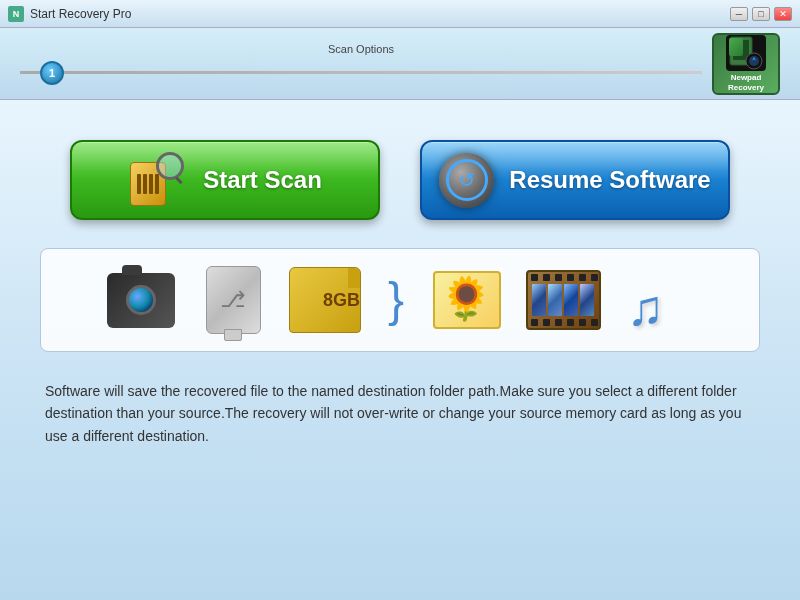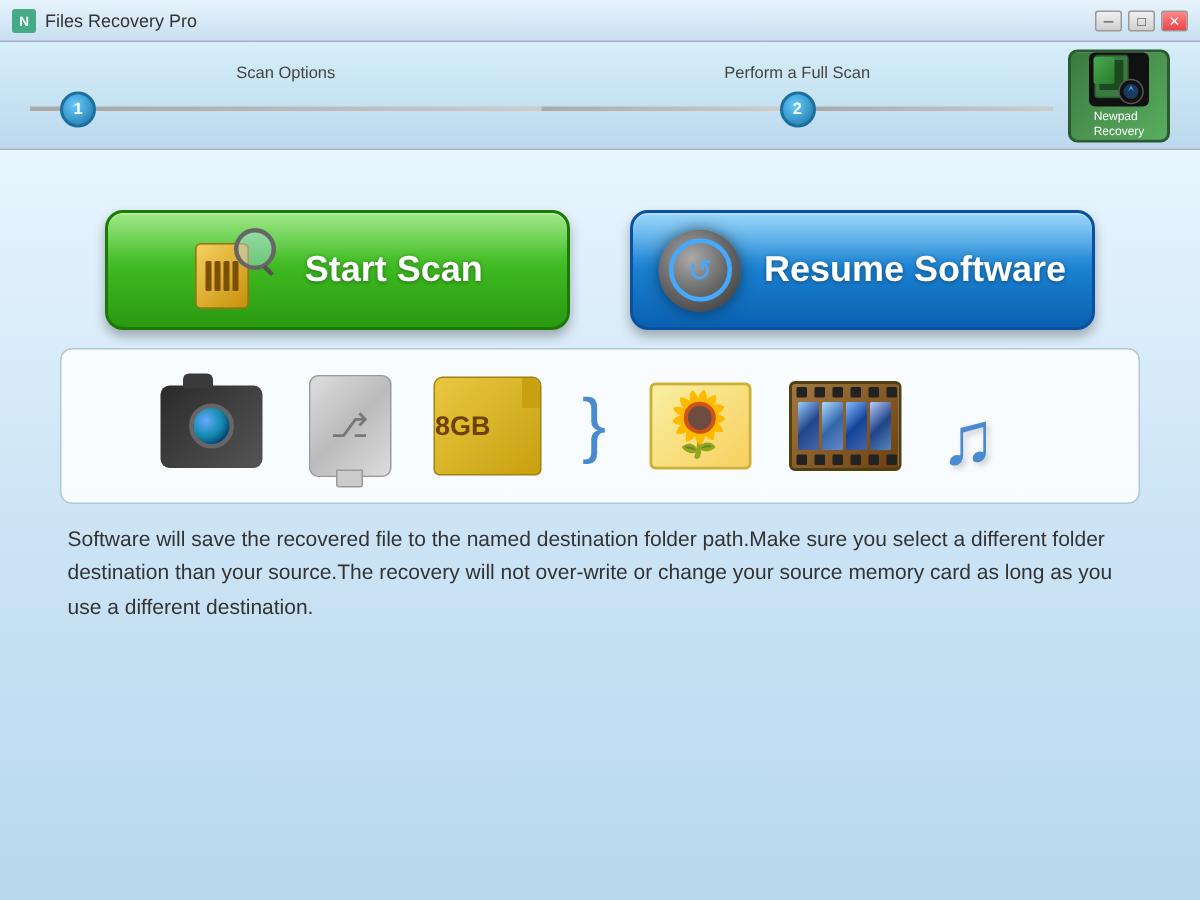--- a/index.html
+++ b/index.html
@@ -137,33 +137,34 @@
       content: '';
       position: absolute;
       top: 3px; left: 3px;
       width: 14px; height: 18px;
       background: linear-gradient(135deg, #4aaa50, #2a7a30);
       border-radius: 2px;
     }
     .app-icon-label {
       font-size: 8px;
       color: white;
-      text-align: left;
+      text-align: center;
       margin-top: 2px;
       line-height: 1.2;
+      font-weight: bold;
     }
 
     
     .main-content {
       background: linear-gradient(to bottom, #e8f5fd, #cce4f5, #b8d8ee);
       padding: 30px 40px 20px 40px;
       height: calc(600px - 28px - 72px);
       display: flex;
       flex-direction: column;
-      gap: 12px;
+      gap: 28px;
     }
 
     
     .buttons-row {
       display: flex;
       gap: 40px;
       justify-content: center;
       align-items: center;
       margin-top: 10px;
     }
@@ -338,21 +339,21 @@
     }
 
     
     .sd-icon {
       width: 81px;
       height: 66px;
       background: linear-gradient(135deg, #e8c840, #c8a010);
       border-radius: 6px 6px 4px 4px;
       display: flex;
       align-items: center;
-      justify-content: flex-start;
+      justify-content: flex-end;
       border: 1px solid #a08010;
       position: relative;
       font-weight: bold;
       font-size: 18px;
       color: #704000;
     }
     .sd-icon::before {
       content: '';
       position: absolute;
       top: 0; right: 0;
@@ -453,21 +454,21 @@
       color: #333;
       line-height: 1.6;
       padding: 0 5px;
     }
   </style>
 </head>
 <body>
 
 <div class="title-bar">
   <div class="title-bar-icon">N</div>
-  <span class="title-bar-text">Files Recovery Pro</span>
+  <span class="title-bar-text">Start Recovery Pro</span>
   <div class="window-controls">
     <div class="win-btn">─</div>
     <div class="win-btn">□</div>
     <div class="win-btn close">✕</div>
   </div>
 </div>
 
 <div class="step-bar">
   <div class="step-bar-inner">
 
@@ -475,30 +476,20 @@
       <span class="step-label">Scan Options</span>
       <div class="step-row">
         <div class="step-line" style="background: #aaa; width:20px; flex:0 0 20px;"></div>
         <div class="step-circle">
           <span>1</span>
         </div>
         <div class="step-line"></div>
       </div>
     </div>
 
-    <div class="step-section">
-      <span class="step-label">Perform a Full Scan</span>
-      <div class="step-row">
-        <div class="step-line"></div>
-        <div class="step-circle">
-          <span>2</span>
-        </div>
-        <div class="step-line"></div>
-      </div>
-    </div>
 
 
   </div>
 
   <div class="app-icon-box">
     <div class="app-icon-img">
       <svg width="36" height="36" viewBox="0 0 36 36">
         <rect x="2" y="2" width="22" height="28" rx="2" fill="#3a7a40" stroke="#2a5a30" stroke-width="1"></rect>
         <rect x="5" y="5" width="16" height="20" rx="1" fill="#1a4a20"></rect>
         <circle cx="26" cy="26" r="8" fill="#111" stroke="#555" stroke-width="1"></circle>

